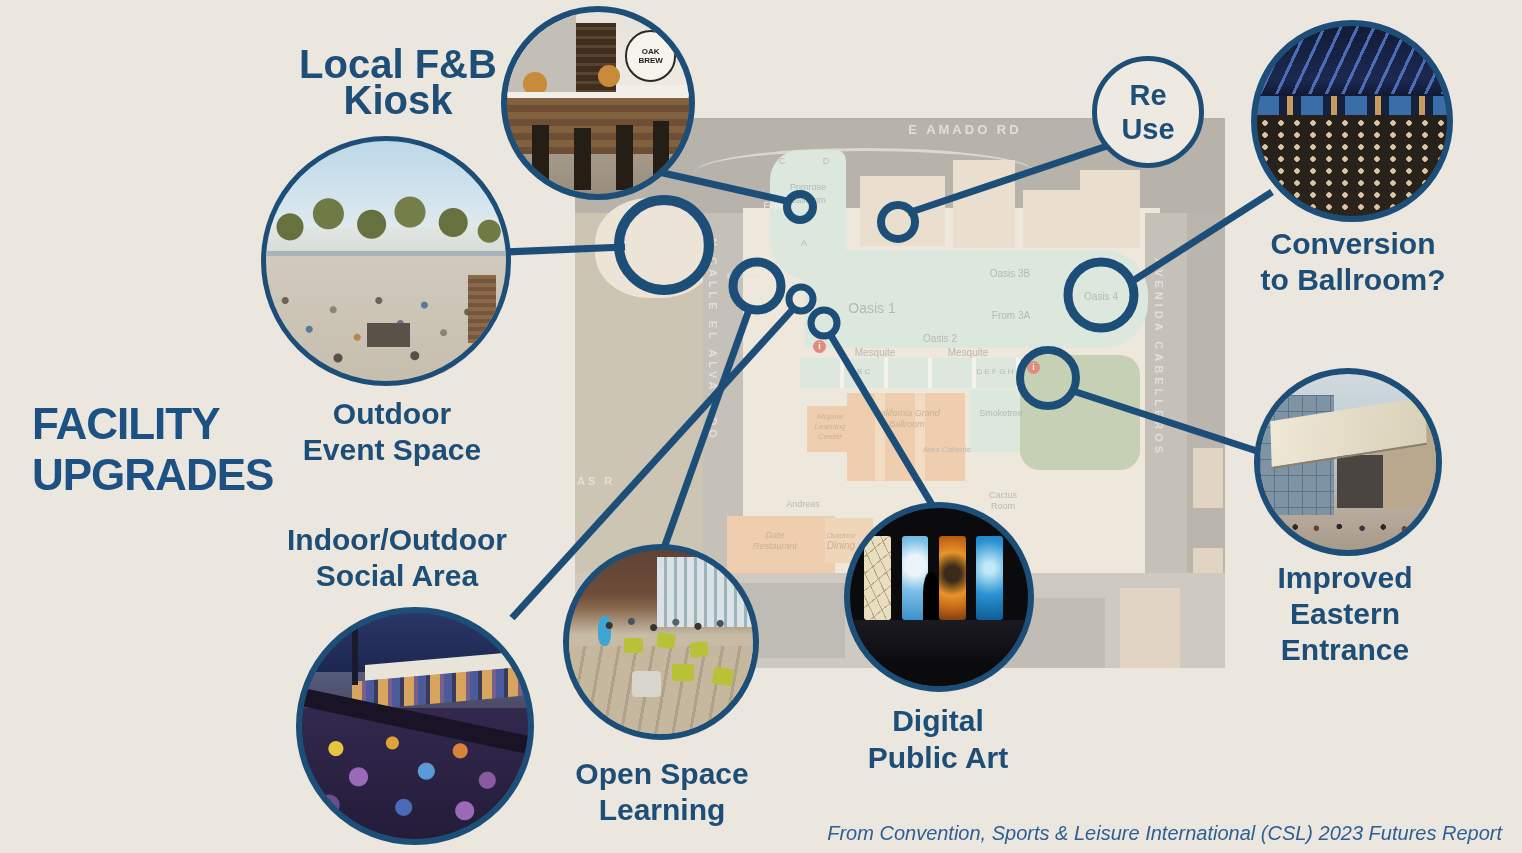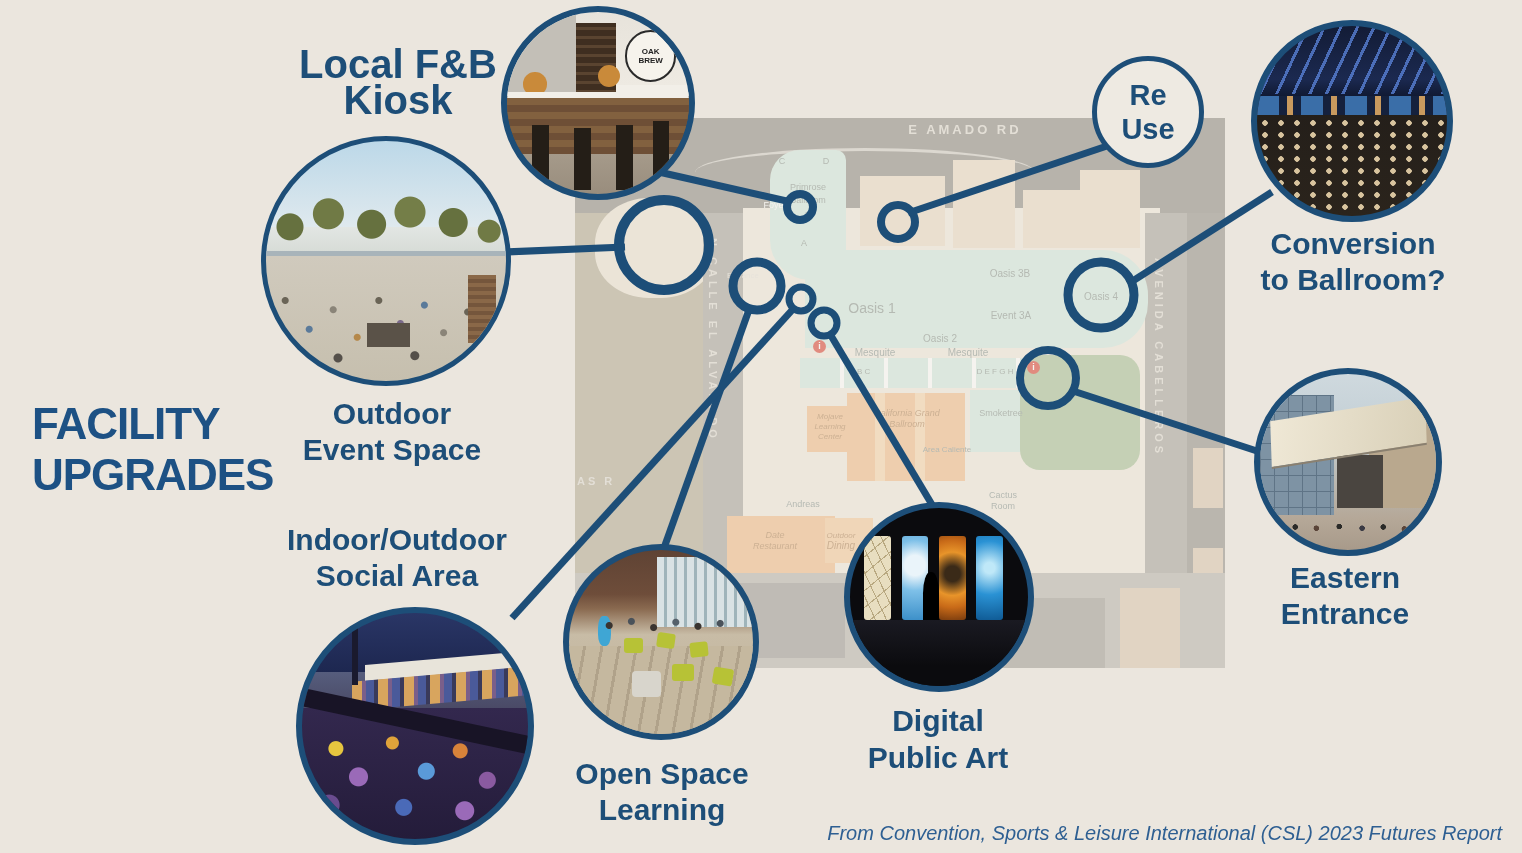--- a/index.html
+++ b/index.html
@@ -73,21 +73,21 @@
     <div class="maplabel" style="left:244px;top:38px;width:14px;">D</div>
     <div class="maplabel" style="left:197px;top:64px;width:72px;">Primrose</div>
     <div class="maplabel" style="left:197px;top:77px;width:72px;">Ballroom</div>
     <div class="maplabel" style="left:226px;top:92px;width:14px;">B</div>
     <div class="maplabel" style="left:222px;top:120px;width:14px;">A</div>
     <div class="maplabel" style="left:180px;top:82px;width:40px;color:#ffffff;">Foyer</div>
     <div class="maplabel" style="left:138px;top:152px;width:60px;color:#e5e1d8;font-size:8px;">Entrance</div>
     <div class="maplabel" style="left:267px;top:172px;width:60px;font-size:14px;margin-top:13px;">Oasis 1</div>
     <div class="maplabel" style="left:335px;top:172px;width:60px;font-size:10px;margin-top:43px;">Oasis 2</div>
     <div class="maplabel" style="left:405px;top:150px;width:60px;font-size:10px;">Oasis 3B</div>
-    <div class="maplabel" style="left:406px;top:192px;width:60px;font-size:10px;">Event 3A</div>
+    <div class="maplabel" style="left:406px;top:192px;width:60px;font-size:10px;">From 3A</div>
     <div class="maplabel" style="left:496px;top:173px;width:60px;font-size:10px;">Oasis 4</div>
     <div class="maplabel" style="left:270px;top:229px;width:60px;font-size:10px;">Mesquite</div>
     <div class="maplabel" style="left:363px;top:229px;width:60px;font-size:10px;">Mesquite</div>
     <div class="maplabel" style="left:245px;top:248px;width:80px;font-size:8px;">A  B  C</div>
     <div class="maplabel" style="left:380px;top:248px;width:80px;font-size:8px;">D  E  F  G  H</div>
     <div class="maplabel orange" style="left:277px;top:290px;width:110px;">California Grand</div>
     <div class="maplabel orange" style="left:277px;top:301px;width:110px;">Ballroom</div>
     <div class="maplabel orange" style="left:226px;top:293px;width:58px;font-size:8px;">Mojave</div>
     <div class="maplabel orange" style="left:226px;top:303px;width:58px;font-size:8px;">Learning</div>
     <div class="maplabel orange" style="left:226px;top:313px;width:58px;font-size:8px;">Center</div>
@@ -221,19 +221,20 @@
   </div>
   <div class="abs label" style="left:808px;top:702px;width:260px;line-height:37px;">
     <div>Digital</div>
     <div>Public Art</div>
   </div>
   <div class="abs label" style="left:1223px;top:226px;width:260px;">
     <div>Conversion</div>
     <div>to Ballroom?</div>
   </div>
   <div class="abs label" style="left:1215px;top:560px;width:260px;">
+    <div>Improved</div>
     <div>Eastern</div>
     <div>Entrance</div>
   </div>
 
   <div class="footer">From Convention, Sports &amp; Leisure International (CSL) 2023 Futures Report</div>
 
 </div>
 
 </body></html>

